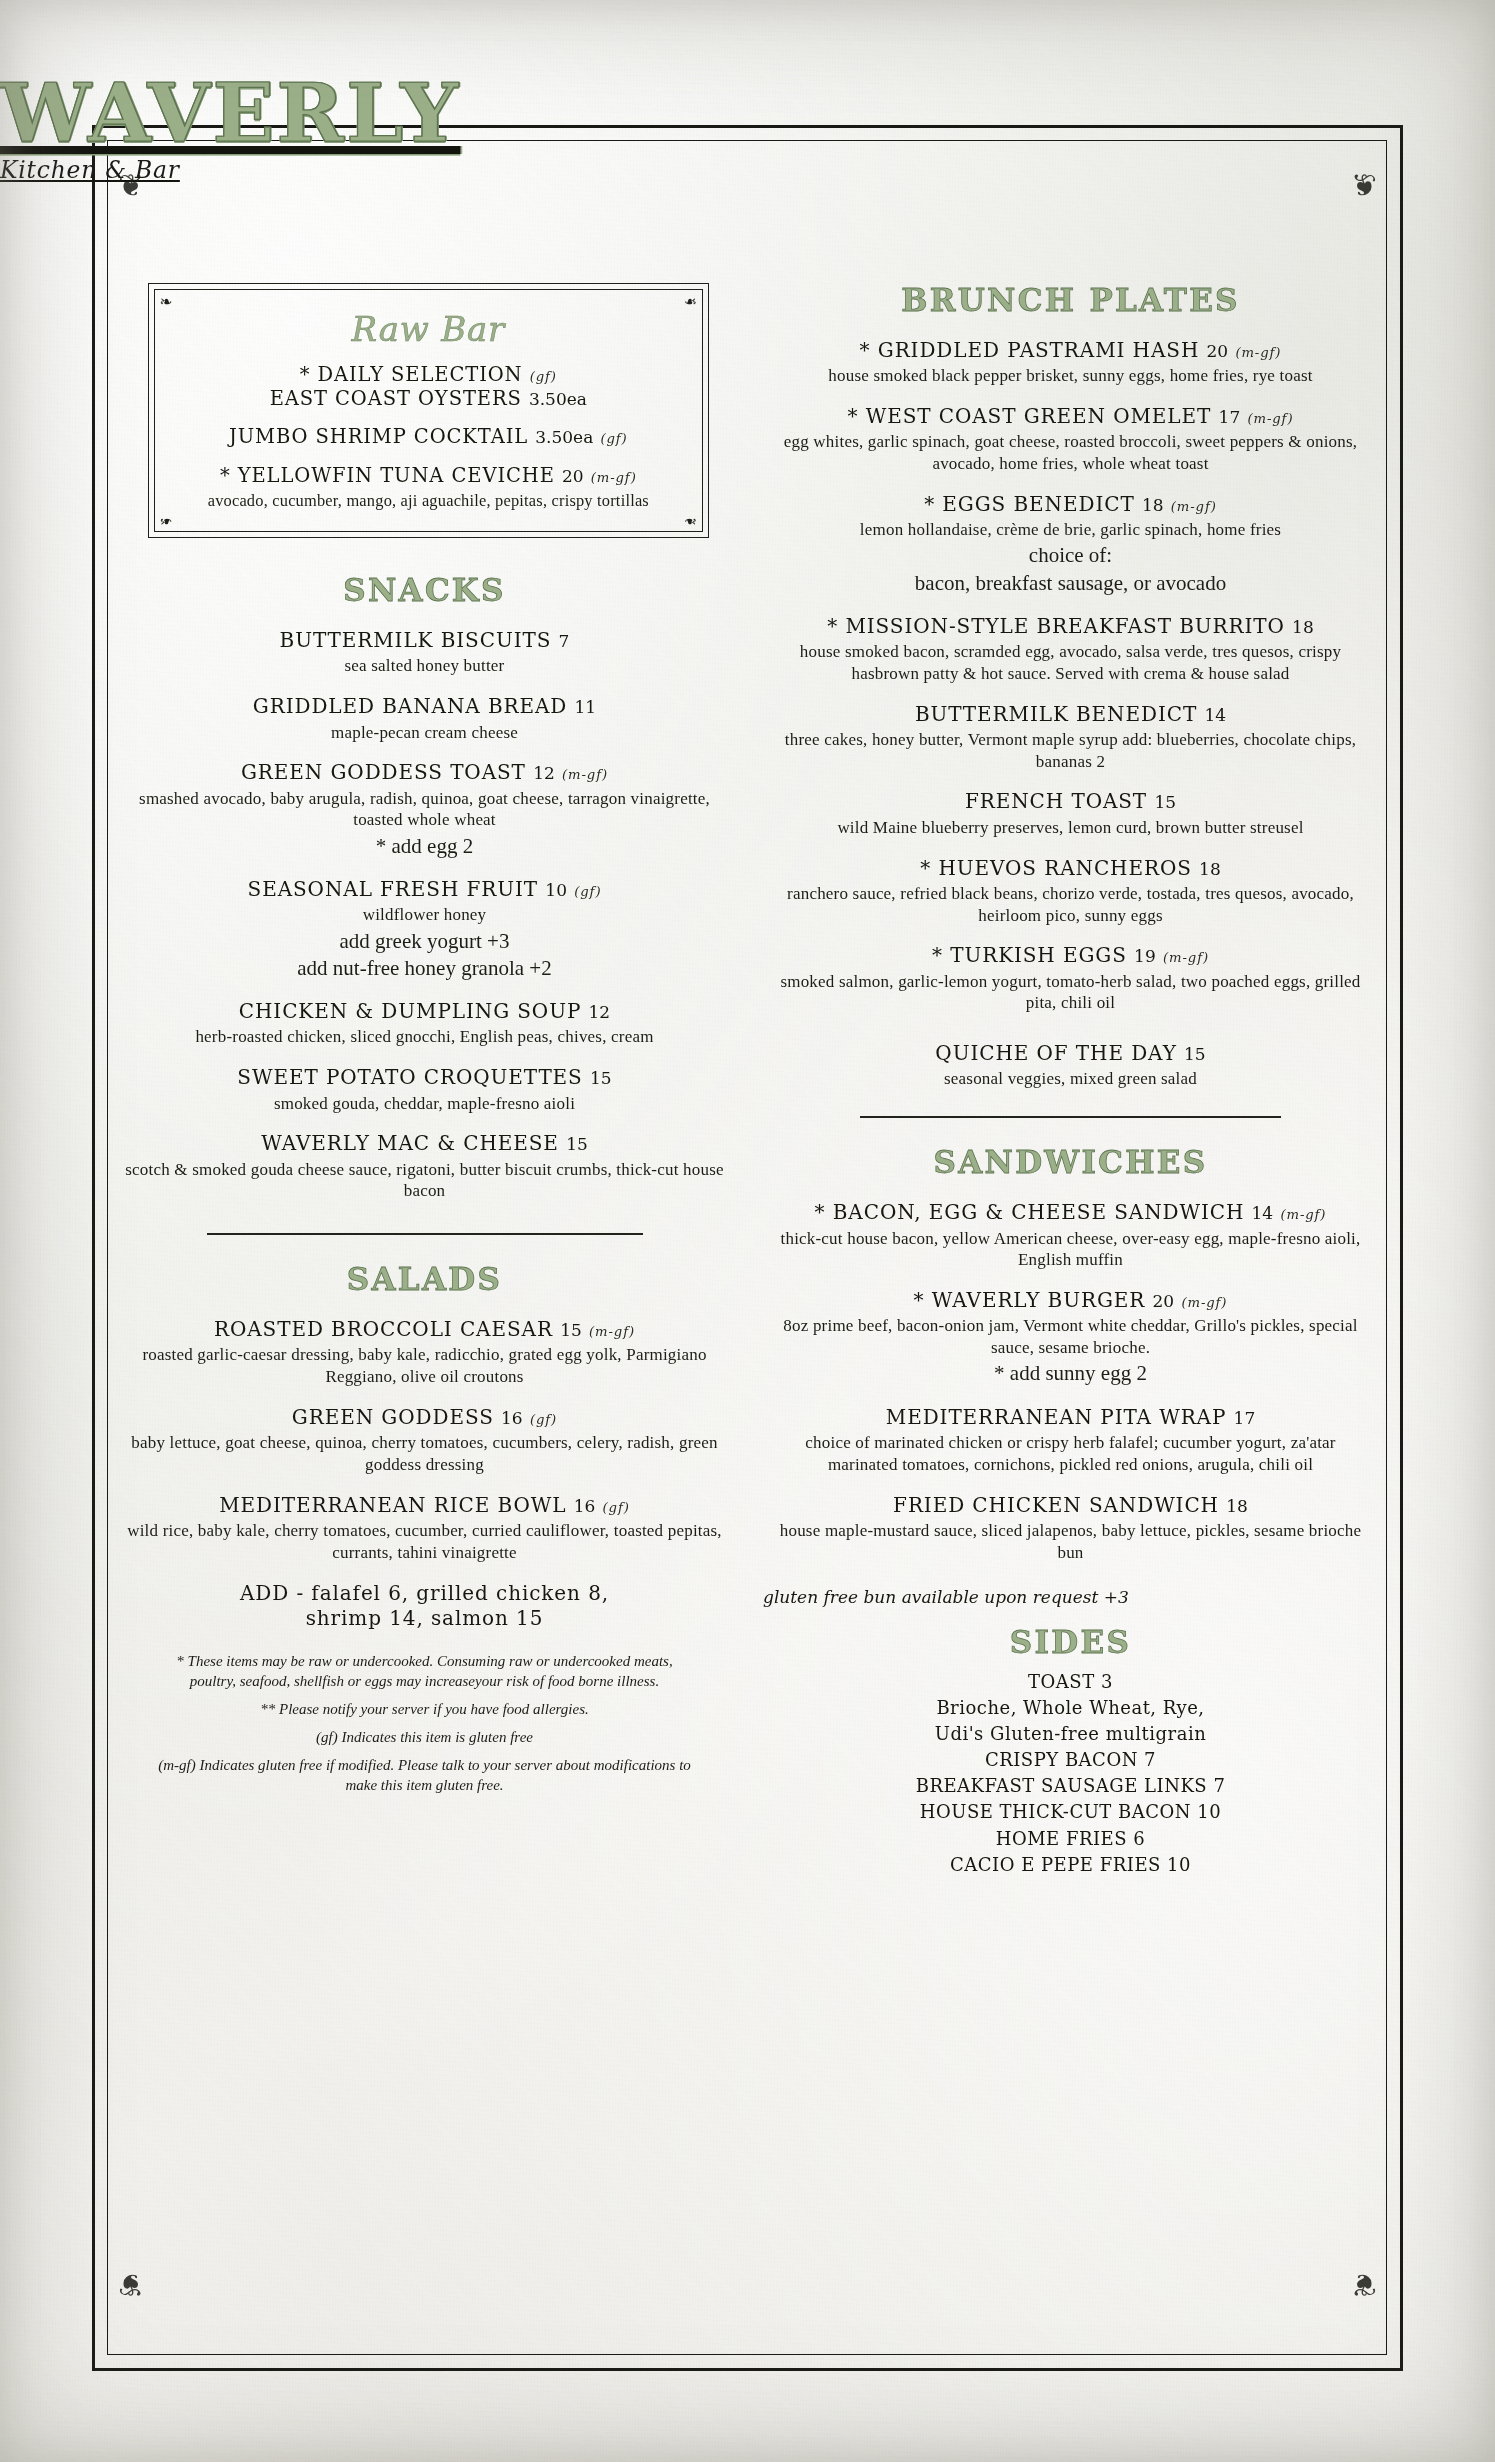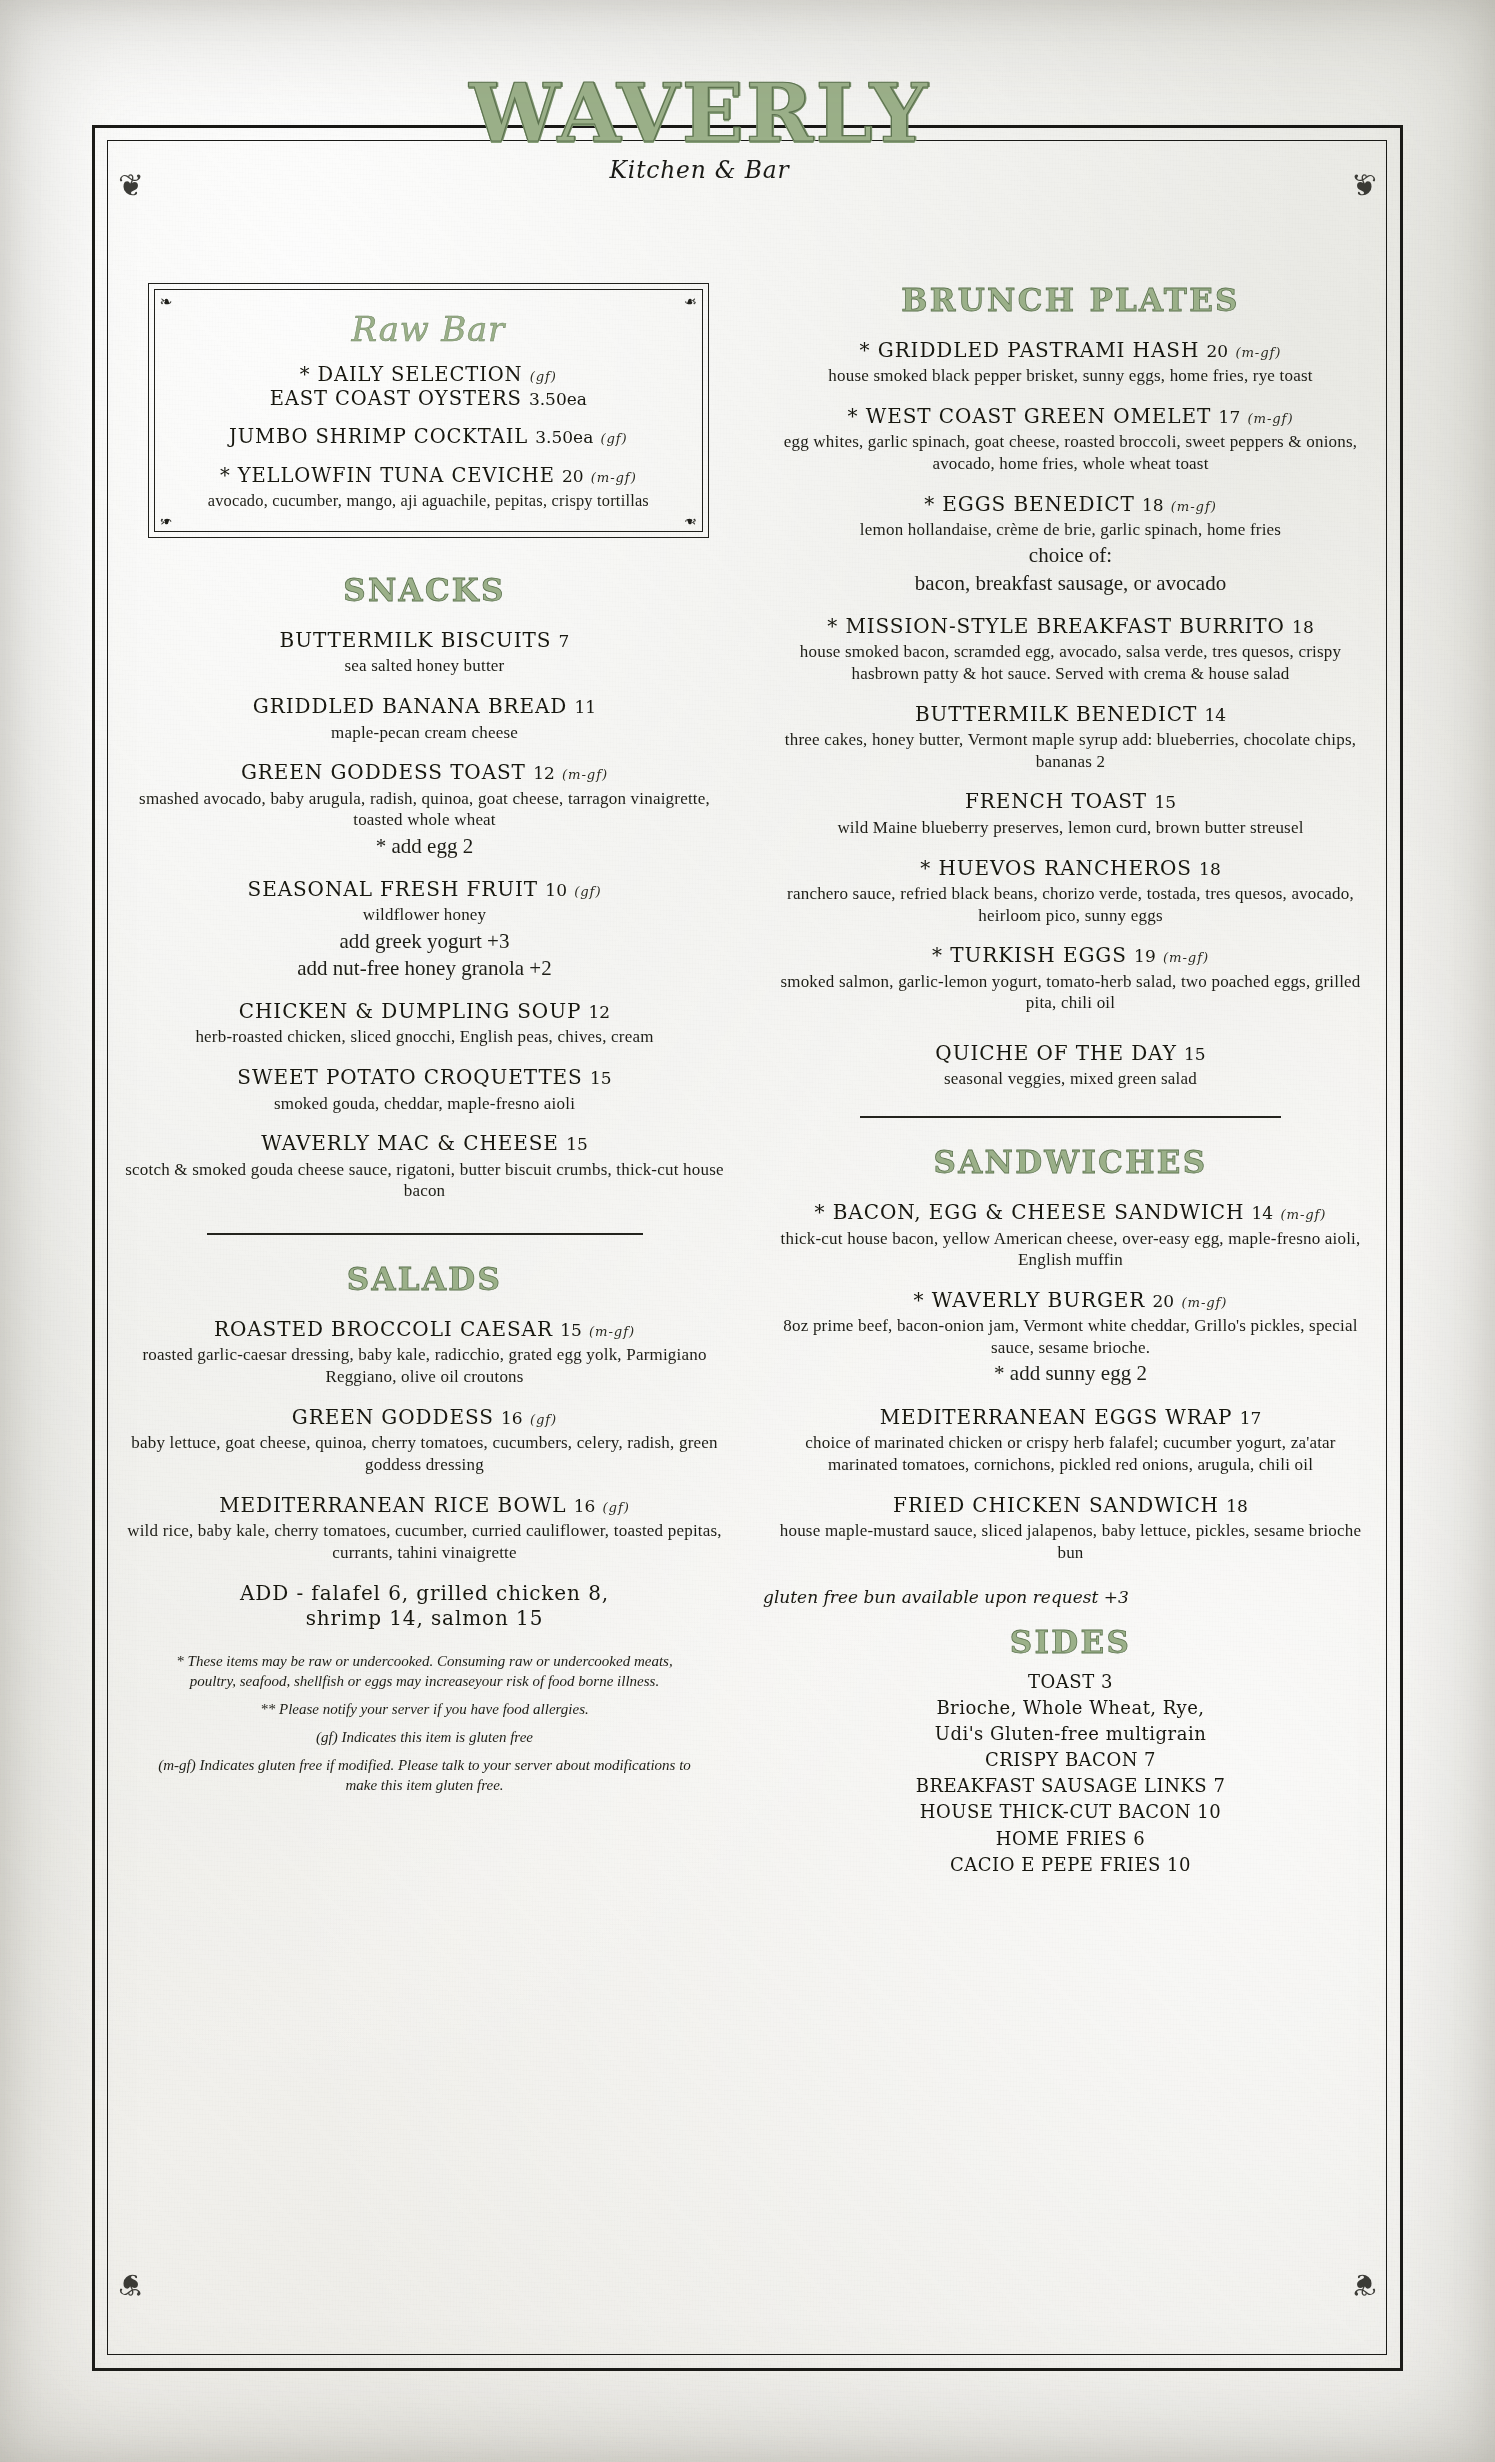--- a/index.html
+++ b/index.html
@@ -61,21 +61,21 @@
     border: 1.6px solid #191916;
     box-sizing: border-box;
   }
 
   
   .masthead {
     position: absolute;
     left: 0;
     top: 72px;
     width: 1399px;
-    text-align: center;
+    text-decoration: underline;
   }
   .brand {
     font-family: "DejaVu Serif", serif;
     font-weight: 700;
     font-size: 81px;
     line-height: 1;
     letter-spacing: 2.3px;
     color: #9bb089;
     text-shadow:
       1.6px 0 0 #7f9670,
@@ -512,21 +512,21 @@
           <span>* WAVERLY BURGER</span>
           <span class="price">20</span>
           <span class="tag">(m-gf)</span>
         </div>
         <div class="item-desc">8oz prime beef, bacon-onion jam, Vermont white cheddar, Grillo's pickles, special sauce, sesame brioche.</div>
         <div class="item-extra">* add sunny egg 2</div>
       </div>
 
       <div class="item">
         <div class="item-name">
-          <span>MEDITERRANEAN EGGS WRAP</span>
+          <span>MEDITERRANEAN PITA WRAP</span>
           <span class="price">17</span>
         </div>
         <div class="item-desc">choice of marinated chicken or crispy herb falafel; cucumber yogurt, za'atar marinated tomatoes, cornichons, pickled red onions, arugula, chili oil</div>
       </div>
 
       <div class="item">
         <div class="item-name">
           <span>FRIED CHICKEN SANDWICH</span>
           <span class="price">18</span>
         </div>

